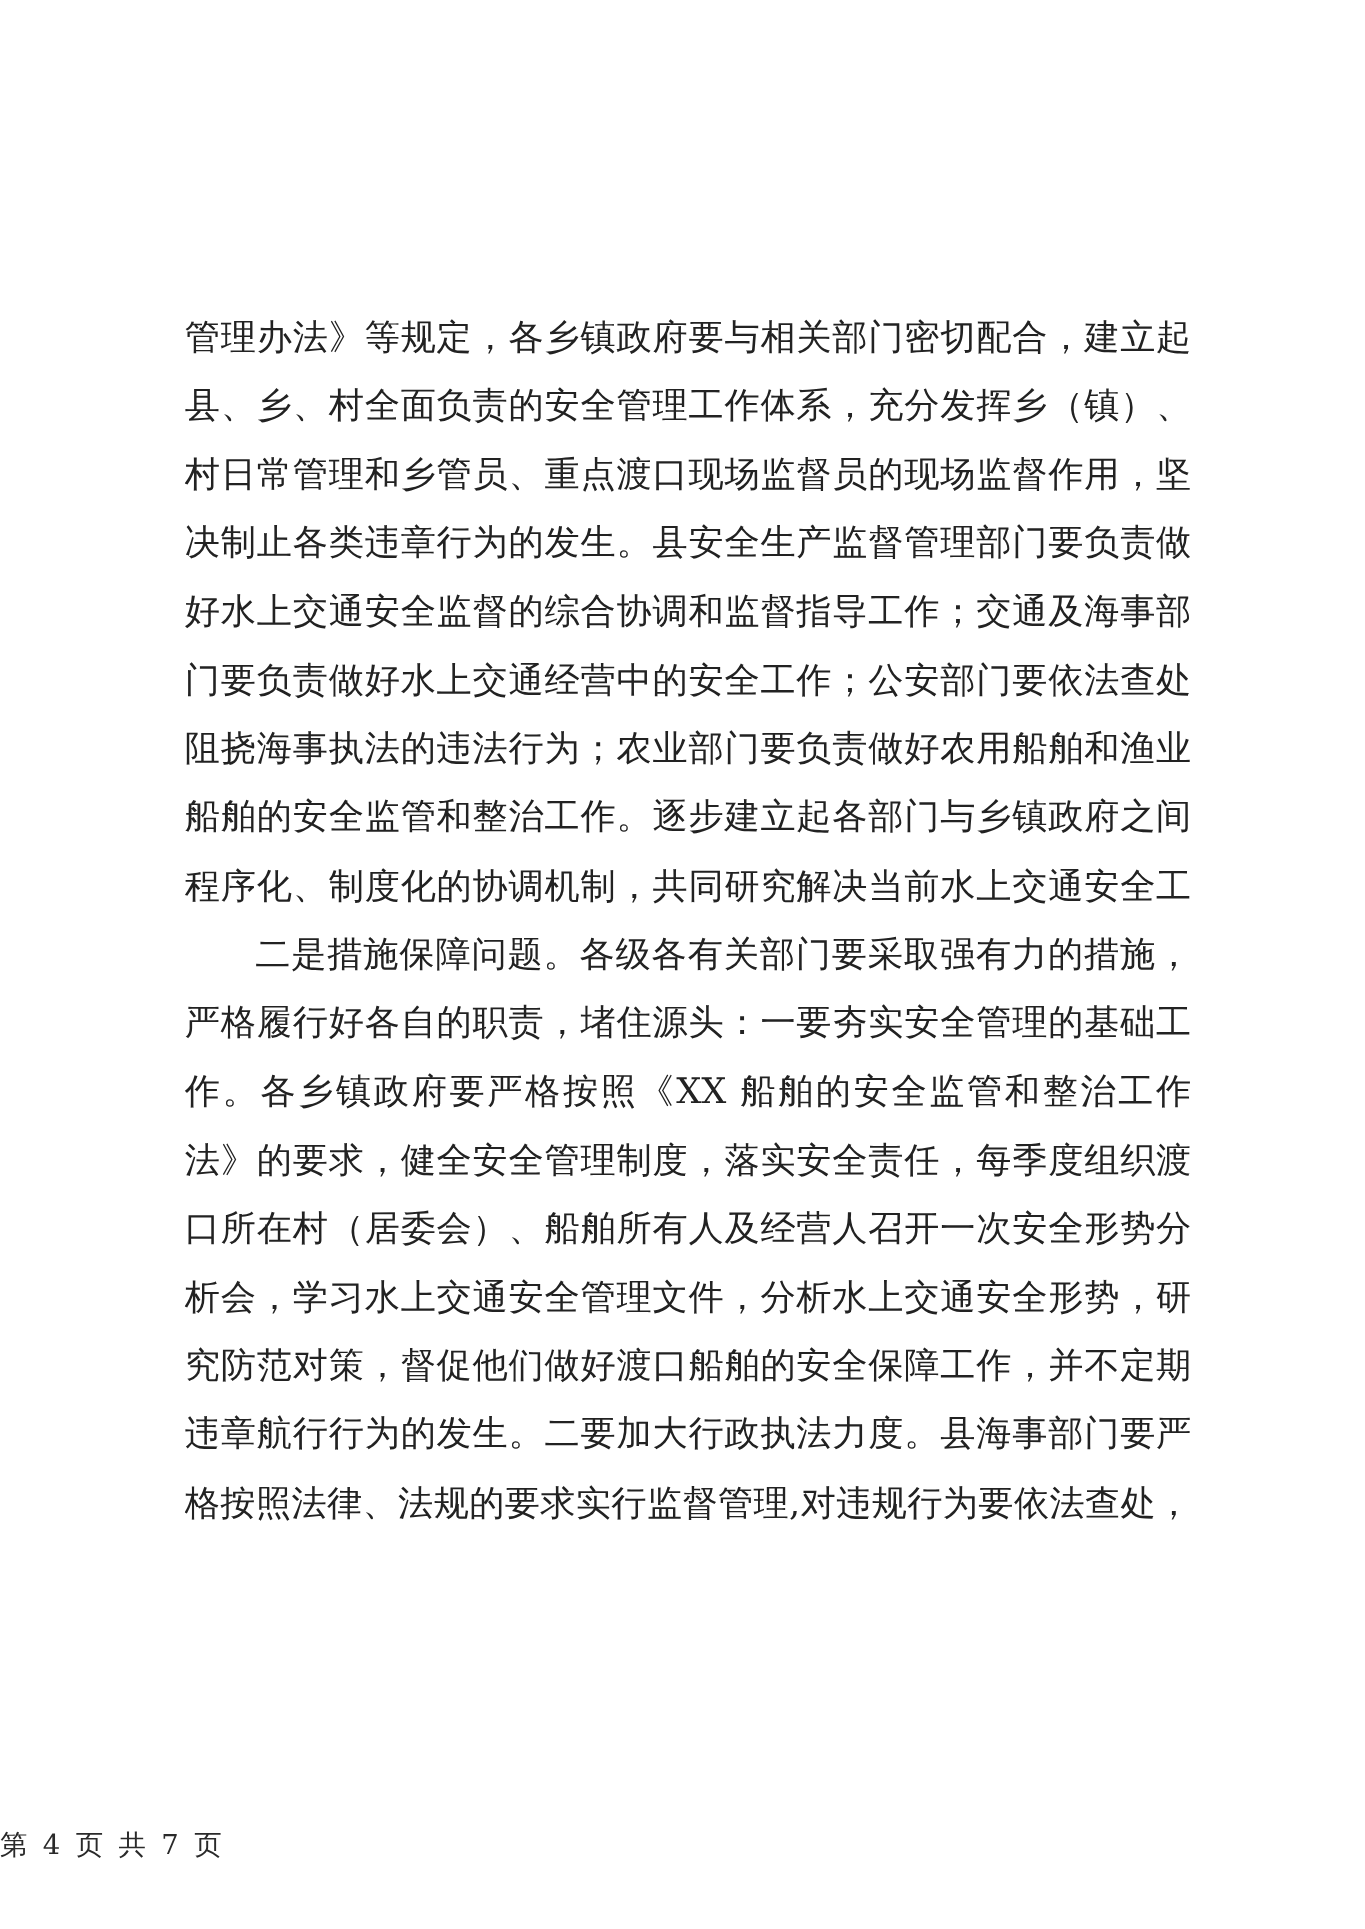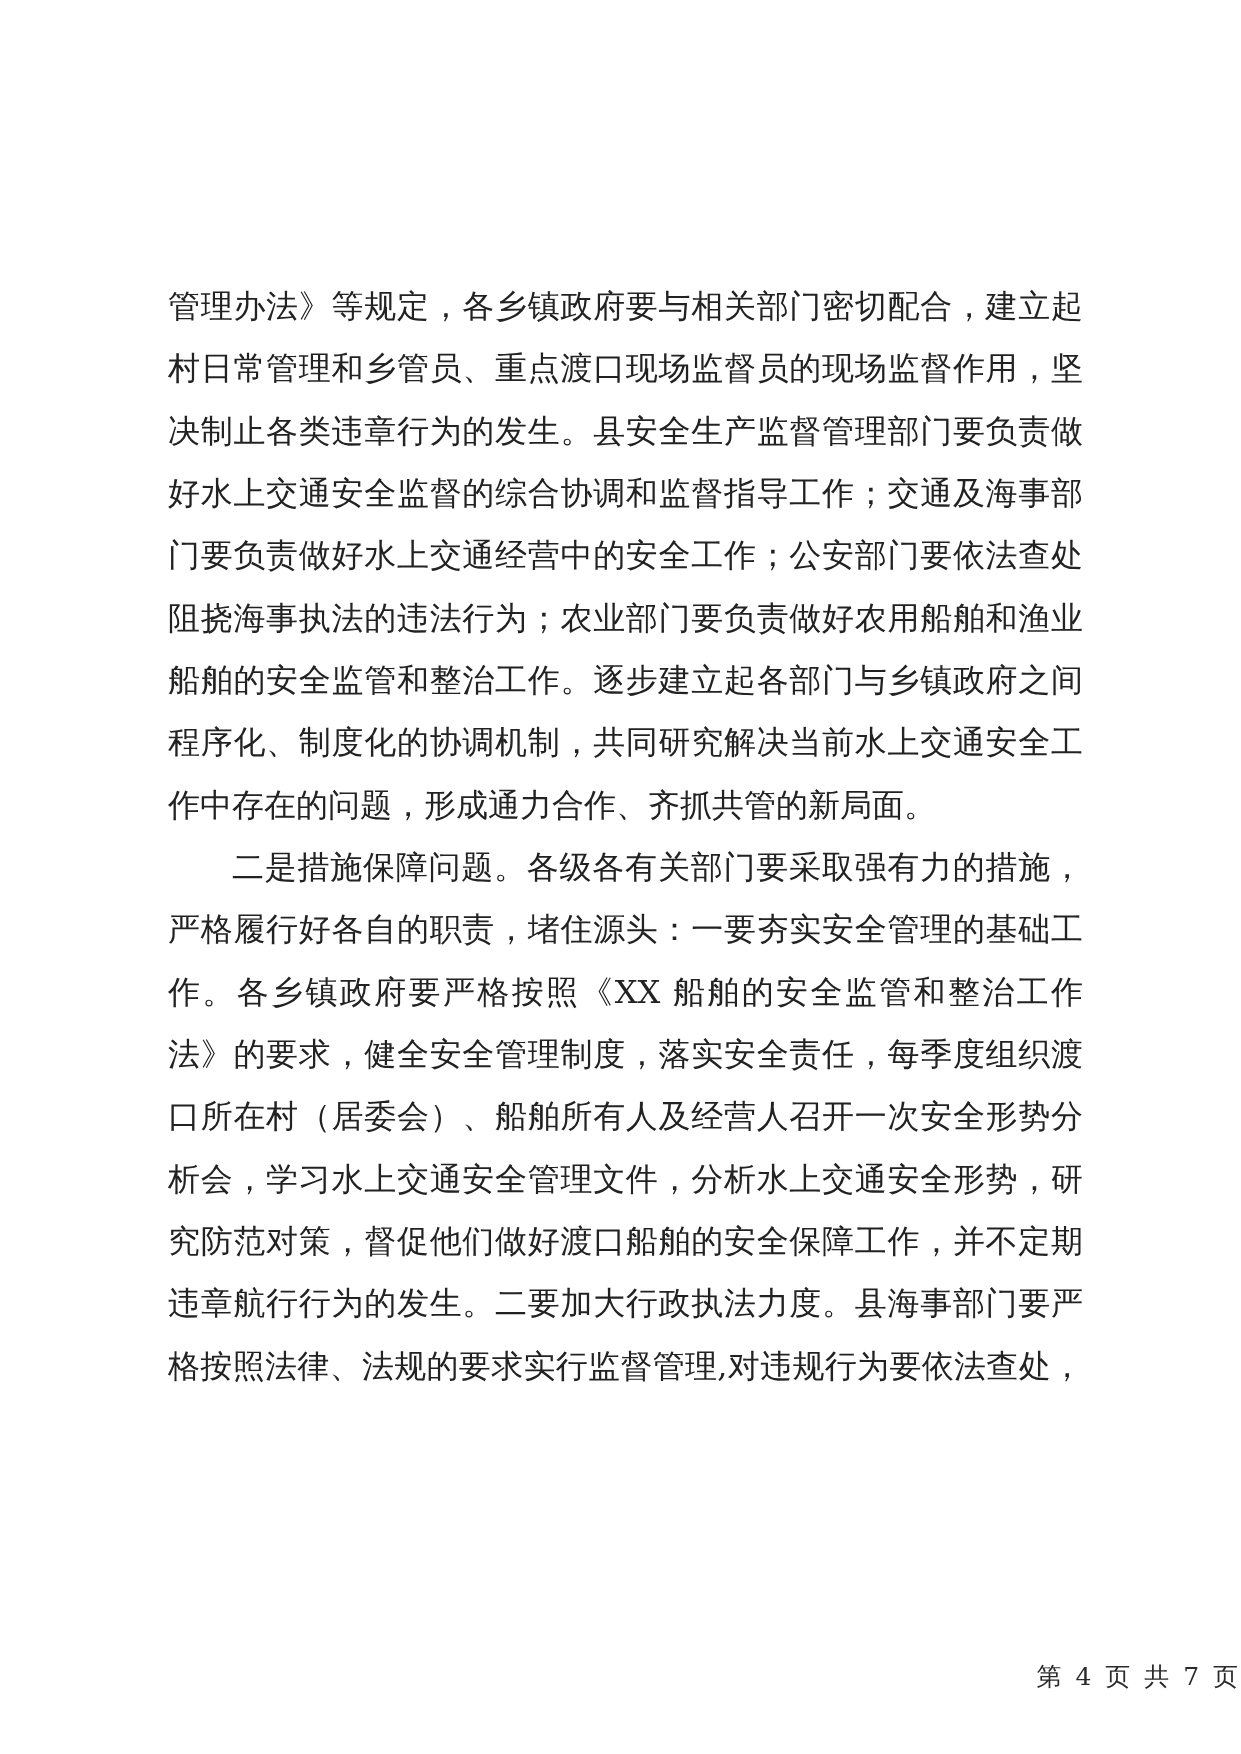--- a/index.html
+++ b/index.html
@@ -35,42 +35,42 @@
     text-align-last: left;
   }
   .text-line.indent {
     text-indent: 64px;
   }
   .footer {
     position: absolute;
     left: 0;
     right: 0;
     top: 1612px;
-    text-align: right;
+    text-align: left;
   }
   .footer span {
     font-size: 25px;
     letter-spacing: 3px;
     color: #2a2a2a;
   }
 </style>
 </head>
 <body>
 
 <div class="page">
   <div class="body-text">
       <div class="text-line">管理办法》等规定，各乡镇政府要与相关部门密切配合，建立起</div>
+      <div class="text-line">县、乡、村全面负责的安全管理工作体系，充分发挥乡（镇）、</div>
       <div class="text-line">村日常管理和乡管员、重点渡口现场监督员的现场监督作用，坚</div>
       <div class="text-line">决制止各类违章行为的发生。县安全生产监督管理部门要负责做</div>
       <div class="text-line">好水上交通安全监督的综合协调和监督指导工作；交通及海事部</div>
       <div class="text-line">门要负责做好水上交通经营中的安全工作；公安部门要依法查处</div>
       <div class="text-line">阻挠海事执法的违法行为；农业部门要负责做好农用船舶和渔业</div>
       <div class="text-line">船舶的安全监管和整治工作。逐步建立起各部门与乡镇政府之间</div>
       <div class="text-line">程序化、制度化的协调机制，共同研究解决当前水上交通安全工</div>
-      <div class="text-line para-end">作中存在的问题，形成通力合作、齐抓共管的新局面。</div>
       <div class="text-line indent">二是措施保障问题。各级各有关部门要采取强有力的措施，</div>
       <div class="text-line">严格履行好各自的职责，堵住源头：一要夯实安全管理的基础工</div>
       <div class="text-line">作。各乡镇政府要严格按照《XX 船舶的安全监管和整治工作</div>
       <div class="text-line">法》的要求，健全安全管理制度，落实安全责任，每季度组织渡</div>
       <div class="text-line">口所在村（居委会）、船舶所有人及经营人召开一次安全形势分</div>
       <div class="text-line">析会，学习水上交通安全管理文件，分析水上交通安全形势，研</div>
       <div class="text-line">究防范对策，督促他们做好渡口船舶的安全保障工作，并不定期</div>
       <div class="text-line">违章航行行为的发生。二要加大行政执法力度。县海事部门要严</div>
       <div class="text-line">格按照法律、法规的要求实行监督管理,对违规行为要依法查处，</div>
     </div>

